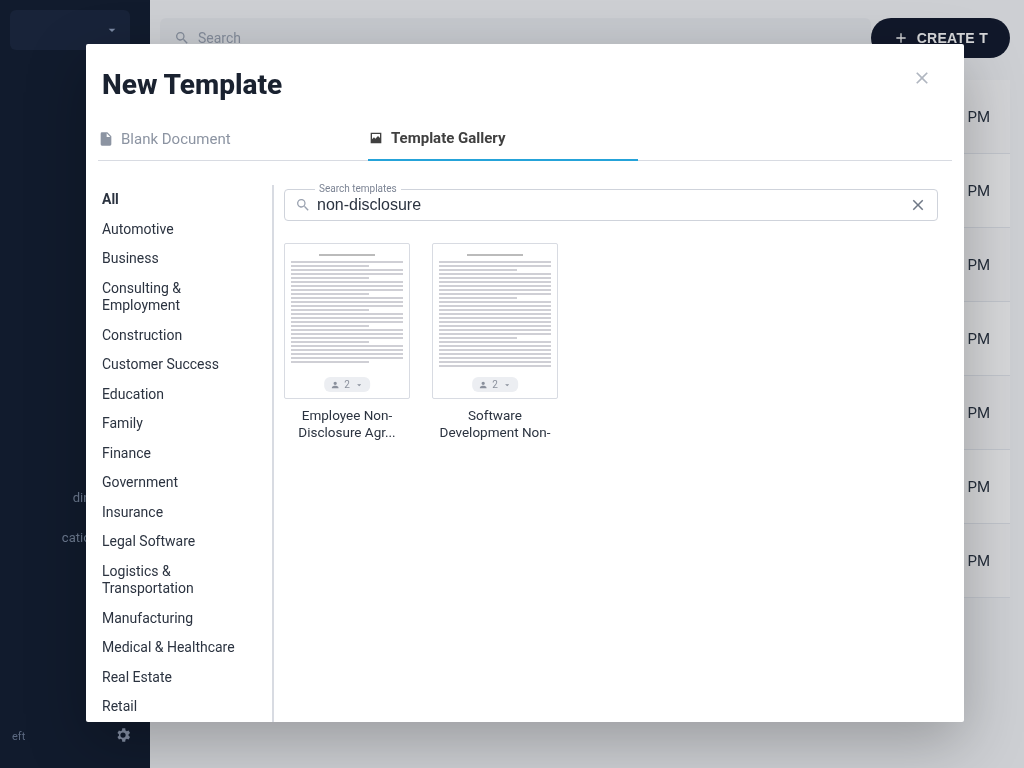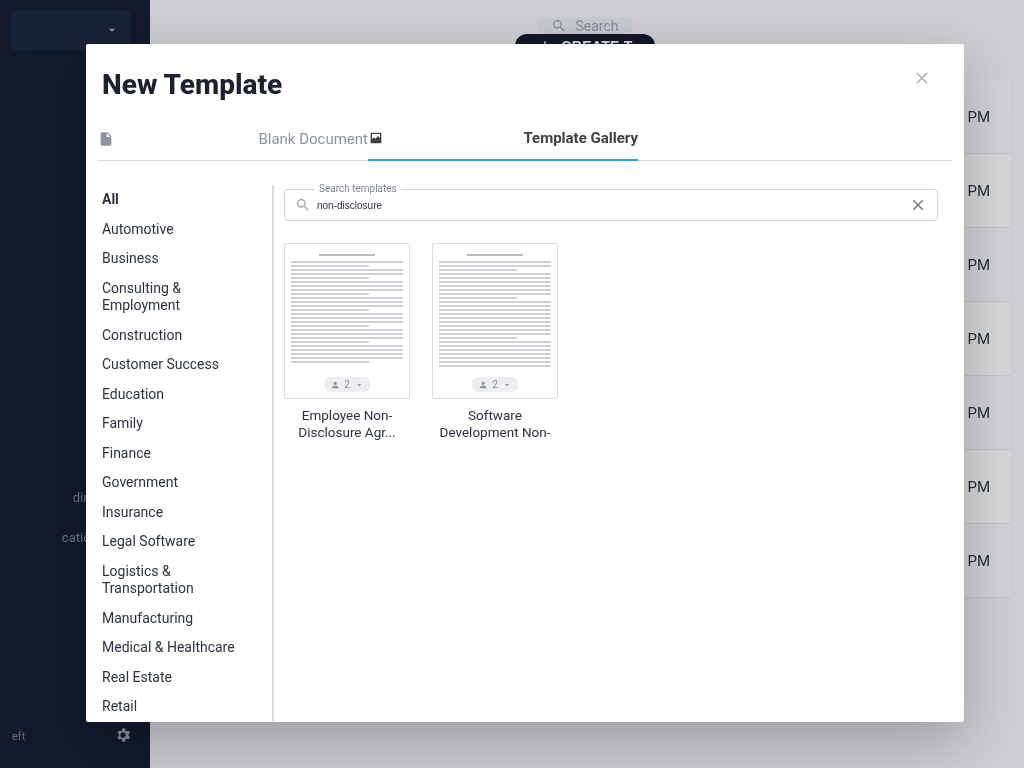--- a/index.html
+++ b/index.html
@@ -11,55 +11,55 @@
   .bg-sidebar { position: absolute; left: 0; top: 0; width: 150px; height: 768px; background: #0f1a2e; color: #b8c4d6; }
   .bg-sidebar .drop { position: absolute; top: 10px; left: 10px; width: 120px; height: 40px; background:#18243c; border-radius:6px; display:flex; align-items:center; justify-content:flex-end; padding-right:10px;}
   .bg-sidebar .drop svg { width:16px; height:16px; }
   .bg-sidebar .item { position:absolute; left:0; width:150px; padding:10px 12px; font-size:13px; text-align:right; color:#7e8da5;}
   .bg-sidebar .item.admin{ top:445px; color:#4ab0e6; font-size:12px;}
   .bg-sidebar .i1{ top:215px;} .bg-sidebar .i2{ top:480px;} .bg-sidebar .i3{ top:520px;} .bg-sidebar .i4{ top:560px;}
   .bg-sidebar .setup{ color:#2aa9c9; font-size:11px; font-weight:600;}
   .bg-sidebar .gear{ position:absolute; bottom:20px; right:18px; color:#9aa6bd;}
   .bg-sidebar .left{ position:absolute; bottom:25px; left:12px; font-size:11px; color:#6b7a94;}
 
-  .bg-top { position:absolute; left:160px; top:18px; right:14px; height:40px; display:flex; align-items:center; flex-direction:column;}
+  .bg-top { position:absolute; left:160px; top:18px; right:14px; height:40px; display:flex; align-items:center; }
   .bg-search { flex:1; background:#eceef2; border-radius:6px; height:40px; display:flex; align-items:center; padding:0 14px; color:#9aa3b2; font-size:14px;}
   .bg-search svg{ width:16px; height:16px; margin-right:8px; }
   .bg-create { height:40px; background:#0f172a; color:#fff; border:none; border-radius:22px; padding:0 22px; display:flex; align-items:center; font-weight:700; font-size:14px; letter-spacing:.3px;}
   .bg-create svg{ width:16px;height:16px;margin-right:8px;}
 
   .bg-list { position:absolute; left:160px; right:14px; top:80px; }
   .bg-row { height:74px; border-bottom:1px solid #e5e8ee; display:flex; align-items:center; justify-content:flex-end; padding-right:20px; color:#27313f; font-size:15px; background:#fff;}
   .bg-row:nth-child(odd){ background:#fbfbfc; }
 
   
   .scrim { position:absolute; inset:0; background:rgba(30,36,46,0.18); }
 
   
   .modal { position:absolute; left:86px; top:44px; width:878px; height:678px; background:#fff; border-radius:2px; box-shadow:0 20px 60px rgba(0,0,0,0.25); display:flex; flex-direction:column; }
   .modal-head { padding:24px 32px 0 16px; display:flex; align-items:flex-start; }
   .modal-title { font-size:28px; font-weight:800; color:#1a2230; }
   .modal-close { margin-left:auto; width:20px; height:20px; color:#b0b6c0; cursor:pointer; background:none; border:none; padding:0; }
 
   .modal-tabs { display:flex; border-bottom:1px solid #d8dbe2; margin:18px 12px 0 12px; }
-  .modal-tab { flex:0 0 auto; width:270px; text-align:center; padding:10px 0 12px 0; font-size:15px; color:#8c94a2; cursor:pointer; display:flex; align-items:center; justify-content:space-between; gap:20px;}
+  .modal-tab { flex:0 0 auto; width:270px; text-align:center; padding:10px 0 12px 0; font-size:15px; color:#8c94a2; cursor:pointer; display:flex; align-items:center; justify-content:flex-start; gap:7px;}
   .modal-tab.active { color:#404040; font-weight:700; border-bottom:2px solid #25a3d9; margin-bottom:-1px;}
   .modal-tab svg{ width:16px; height:16px; }
 
   .modal-body { flex:1; display:flex; padding:24px 16px 0 6px; overflow:hidden;}
 
   .cats { width:182px; border-right:2px solid #d8dbe2; height:100%; overflow-y:auto; padding-right:13px;}
   .cat { font-size:14px; color:#2b3340; padding:6px 10px 6px 10px; cursor:pointer; line-height:1.25; }
   .cat.active { font-weight:700; }
 
   .gallery { flex:1; padding-left:10px; display:flex; flex-direction:column; }
   .tpl-search { position:relative; height:32px; border:1px solid #cfd3db; border-radius:4px; display:flex; align-items:center; padding:0 10px; background:#fff; margin:4px 10px 0 0;}
   .tpl-search .float-label { position:absolute; top:-7px; left:30px; font-size:10px; color:#7c8494; background:#fff; padding:0 4px;}
   .tpl-search svg.search{ width:16px;height:16px; color:#9aa2b0; margin-right:6px;}
-  .tpl-search input{ flex:1; border:none; outline:none; font-size:10px; color:#2b3340; background:transparent; }
+  .tpl-search input{ flex:1; border:none; outline:none; font-size:16px; color:#2b3340; background:transparent; }
   .tpl-search .clear{ width:18px;height:18px; color:#6f7886; cursor:pointer; background:none; border:none; padding:0;}
 
   .cards { display:flex; gap:22px; margin-top:22px; }
   .card { width:126px; }
   .thumb { width:126px; height:156px; border:1px solid #d8dbe2; border-radius:2px; background:#fff; position:relative; padding:8px 6px; overflow:hidden; cursor:pointer;}
   .thumb-title{ font-size:4px; text-align:center; color:#333; margin-bottom:4px; height:5px; background:linear-gradient(#bbb,#bbb) center/50% 2px no-repeat;}
   .thumb-lines span{ display:block; height:2px; background:#cfcfd5; margin:2px 0; }
   .thumb-lines span.short{ width:70%; }
   .thumb-foot{ position:absolute; bottom:6px; left:50%; transform:translateX(-50%); display:flex; align-items:center; gap:4px; background:#eceef2; border-radius:6px; padding:2px 6px; color:#8a909c; font-size:10px;}
   .thumb-foot svg{ width:10px;height:10px;}

